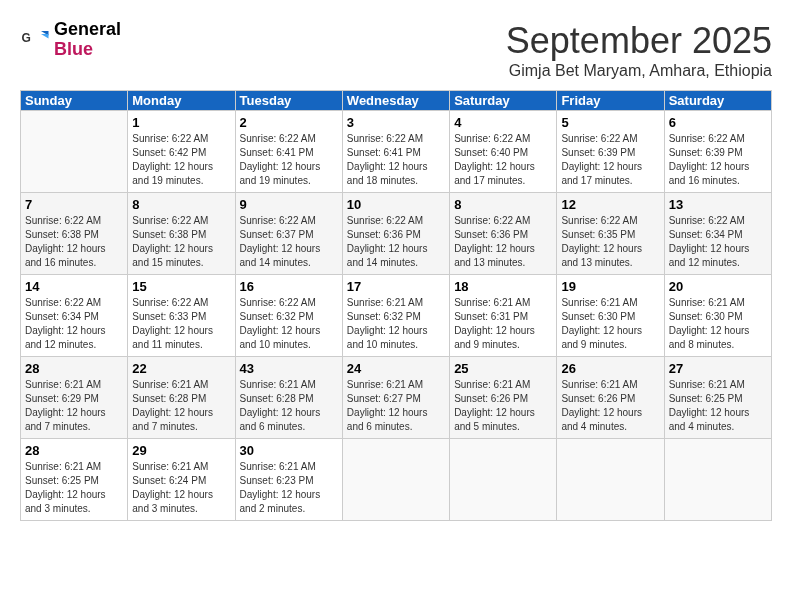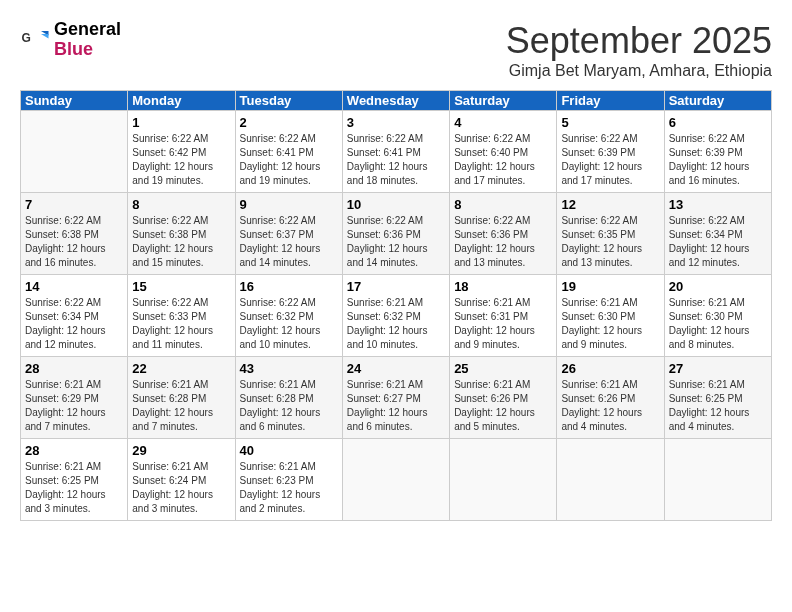--- a/index.html
+++ b/index.html
@@ -325,21 +325,21 @@
 and 3 minutes.</div>
         </td>
         <td>
           <span class="day-num">29</span>
           <div class="day-info" style="white-space: pre-line;">Sunrise: 6:21 AM
 Sunset: 6:24 PM
 Daylight: 12 hours
 and 3 minutes.</div>
         </td>
         <td>
-          <span class="day-num">40</span>
+          <span class="day-num">30</span>
           <div class="day-info" style="white-space: pre-line;">Sunrise: 6:21 AM
 Sunset: 6:23 PM
 Daylight: 12 hours
 and 2 minutes.</div>
         </td>
         <td class="empty-cell"></td>
         <td class="empty-cell"></td>
         <td class="empty-cell"></td>
         <td class="empty-cell"></td>
       </tr>

